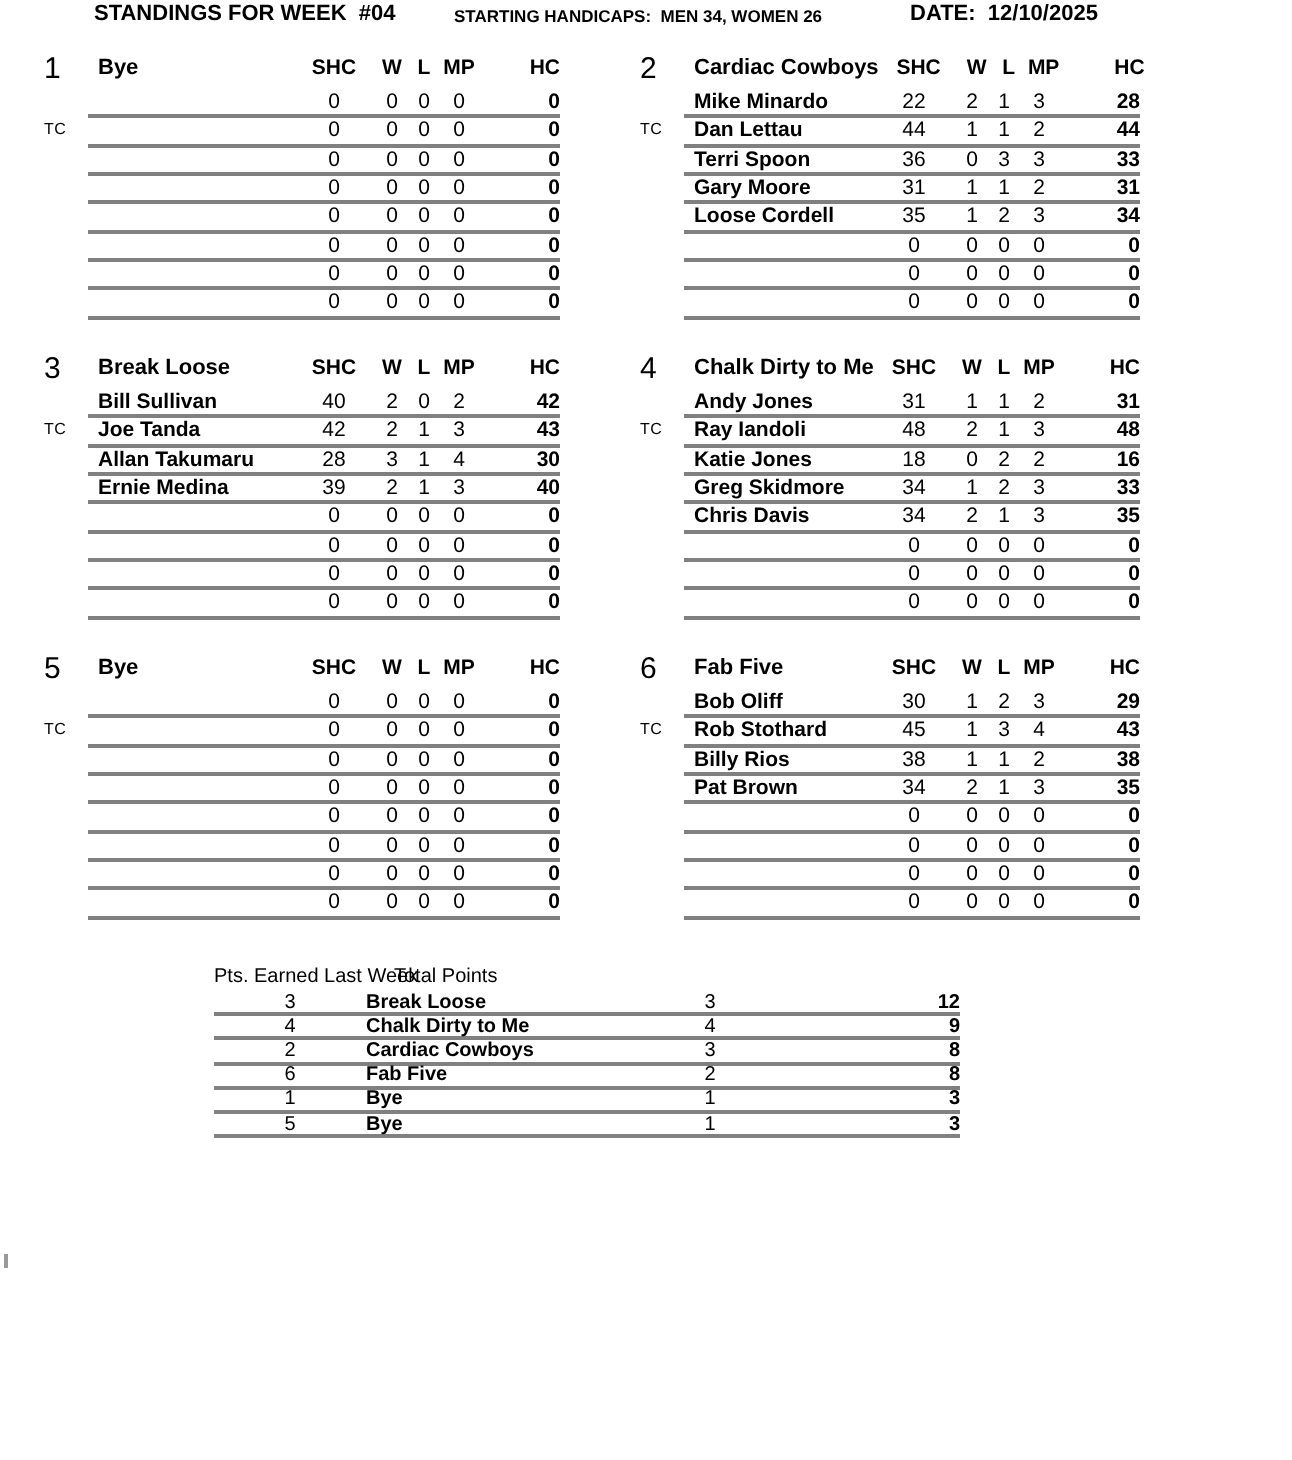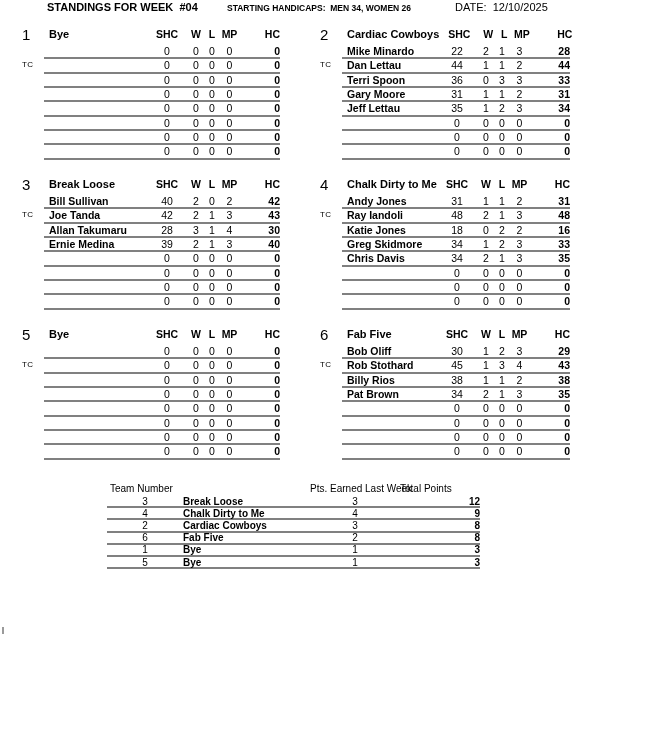--- a/index.html
+++ b/index.html
@@ -9,21 +9,21 @@
     font-family:"Liberation Sans", sans-serif;
     color:#000;
     position:relative;
     overflow:hidden;
   }
   .page { position:absolute; left:2px; top:0; width:646px; height:730px; }
 
   
   .hdr-title   { position:absolute; left:45px;  top:1px; font-size:11px; font-weight:bold; white-space:pre; }
   .hdr-handi   { position:absolute; left:225px; top:3px; font-size:8.5px; font-weight:bold; white-space:pre; }
-  .hdr-date    { position:absolute; left:453px; top:1px; font-size:11px; font-weight:normal; white-space:pre; }
+  .hdr-date    { position:absolute; left:453px; top:1px; font-size:11px; font-weight:bold; white-space:pre; }
 
   
   .team-block { position:absolute; display:flex; }
   .gutter { width:28px; flex:none; }
   .team-number { font-size:15px; line-height:16px; height:18px; padding-left:6px; font-weight:normal; }
   .tc { font-size:8px; padding-left:6px; margin-top:15px; letter-spacing:0.3px; }
   .ttable { flex:1; }
   .hrow { display:flex; height:18px; box-sizing:border-box; padding-top:1px; align-items:flex-start;
           font-size:10.5px; font-weight:bold; }
   .prow { display:flex; height:14.33px; box-sizing:border-box; align-items:center;
@@ -198,21 +198,21 @@
   <div class="prow">
     <span class="c cname">Gary Moore</span>
     <span class="c cshc">31</span>
     <span class="c cw">1</span>
     <span class="c cl">1</span>
     <span class="c cmp">2</span>
     <span class="c chc">31</span>
   </div>
 
   <div class="prow">
-    <span class="c cname">Jeff Lettau</span>
+    <span class="c cname">Loose Cordell</span>
     <span class="c cshc">35</span>
     <span class="c cw">1</span>
     <span class="c cl">2</span>
     <span class="c cmp">3</span>
     <span class="c chc">34</span>
   </div>
 
   <div class="prow">
     <span class="c cname"></span>
     <span class="c cshc">0</span>
@@ -594,21 +594,20 @@
     <span class="c cl">0</span>
     <span class="c cmp">0</span>
     <span class="c chc">0</span>
   </div>
 </div>
   </div>
 </div>
 
   <div class="summary">
     <div class="sum-header">
-      <span class="sh-teamnum">Team Number</span>
       <span class="sh-pts">Pts. Earned Last Week</span>
       <span class="sh-total">Total Points</span>
     </div>
     <div id="sum-rows">
   <div class="srow">
     <span class="s-num">3</span>
     <span class="s-name">Break Loose</span>
     <span class="s-pts">3</span>
     <span class="s-total">12</span>
   </div>

